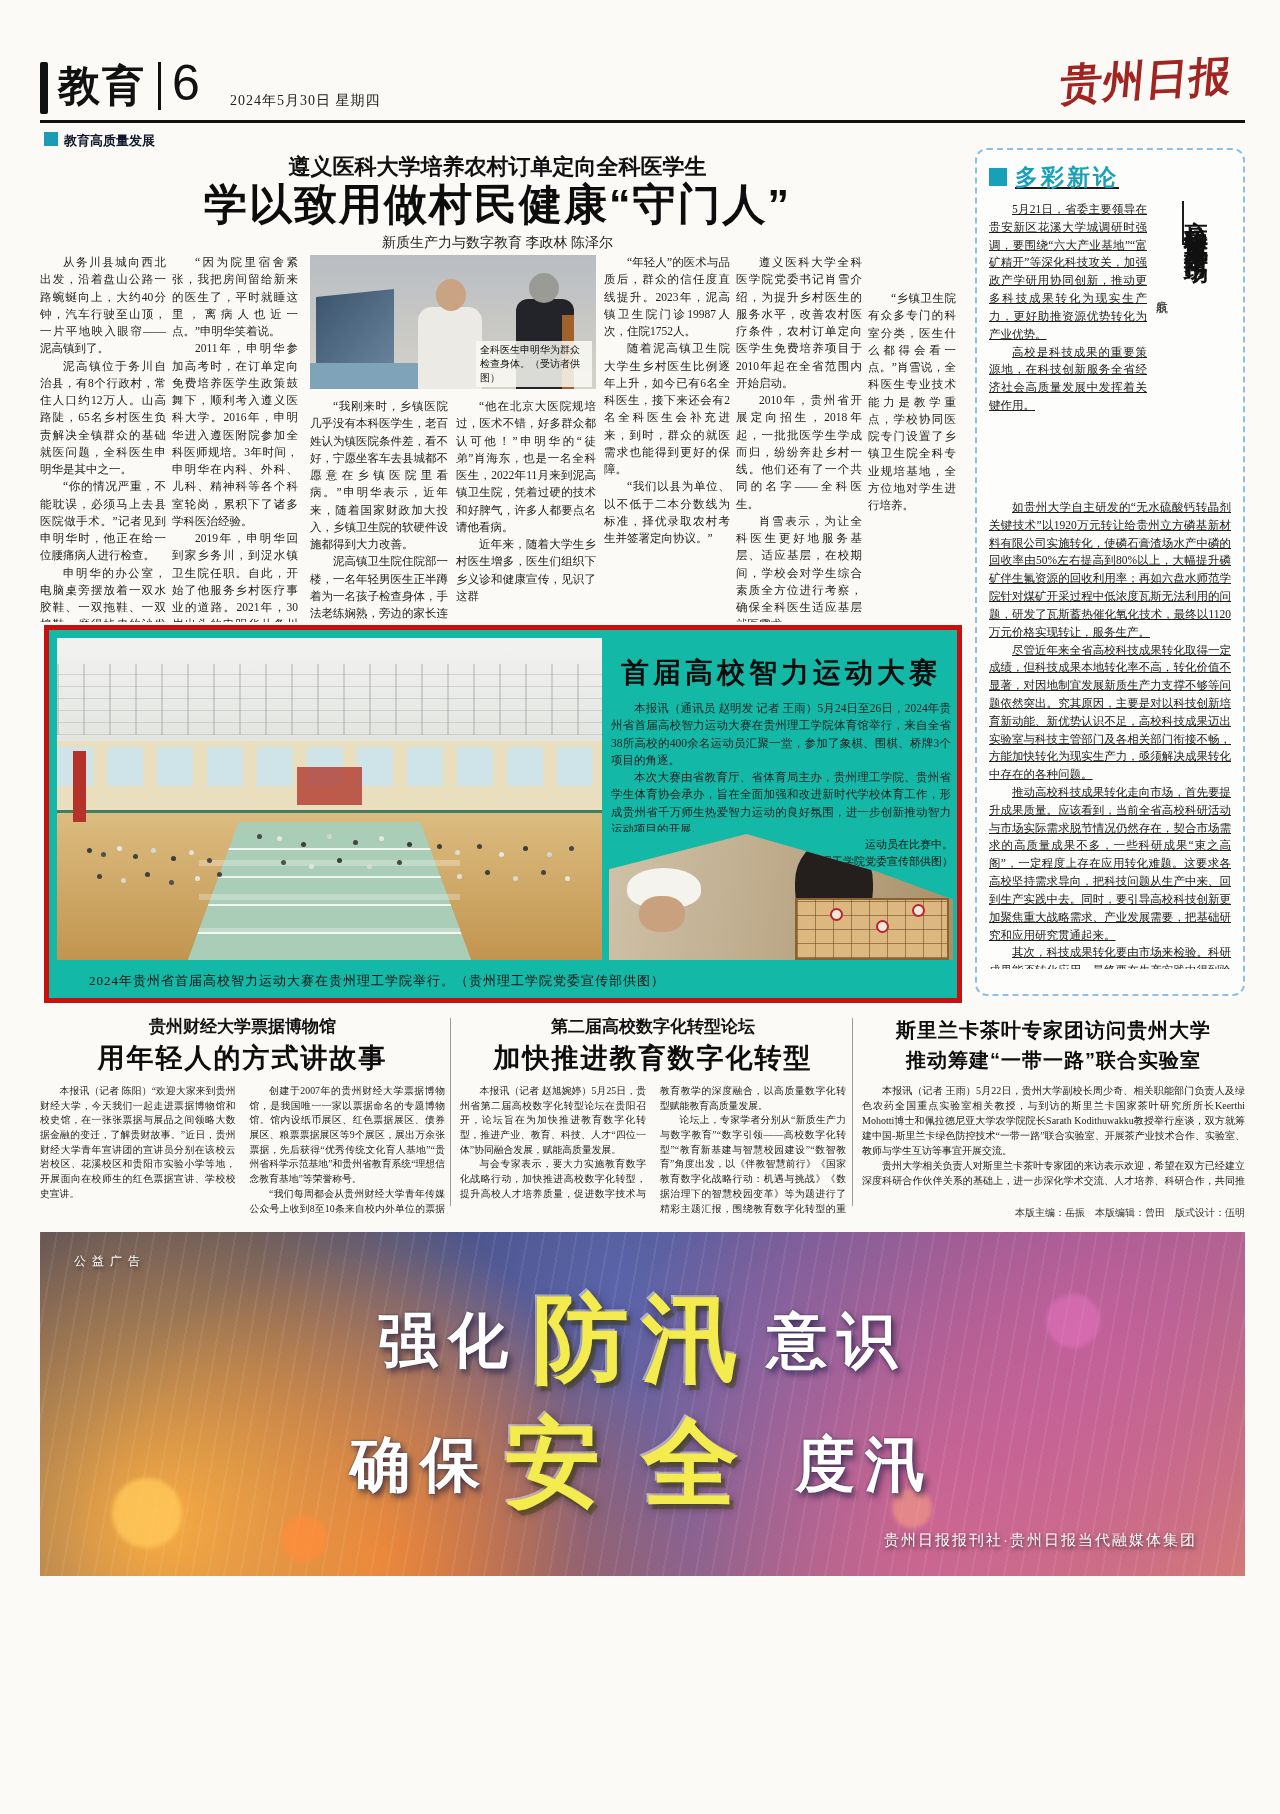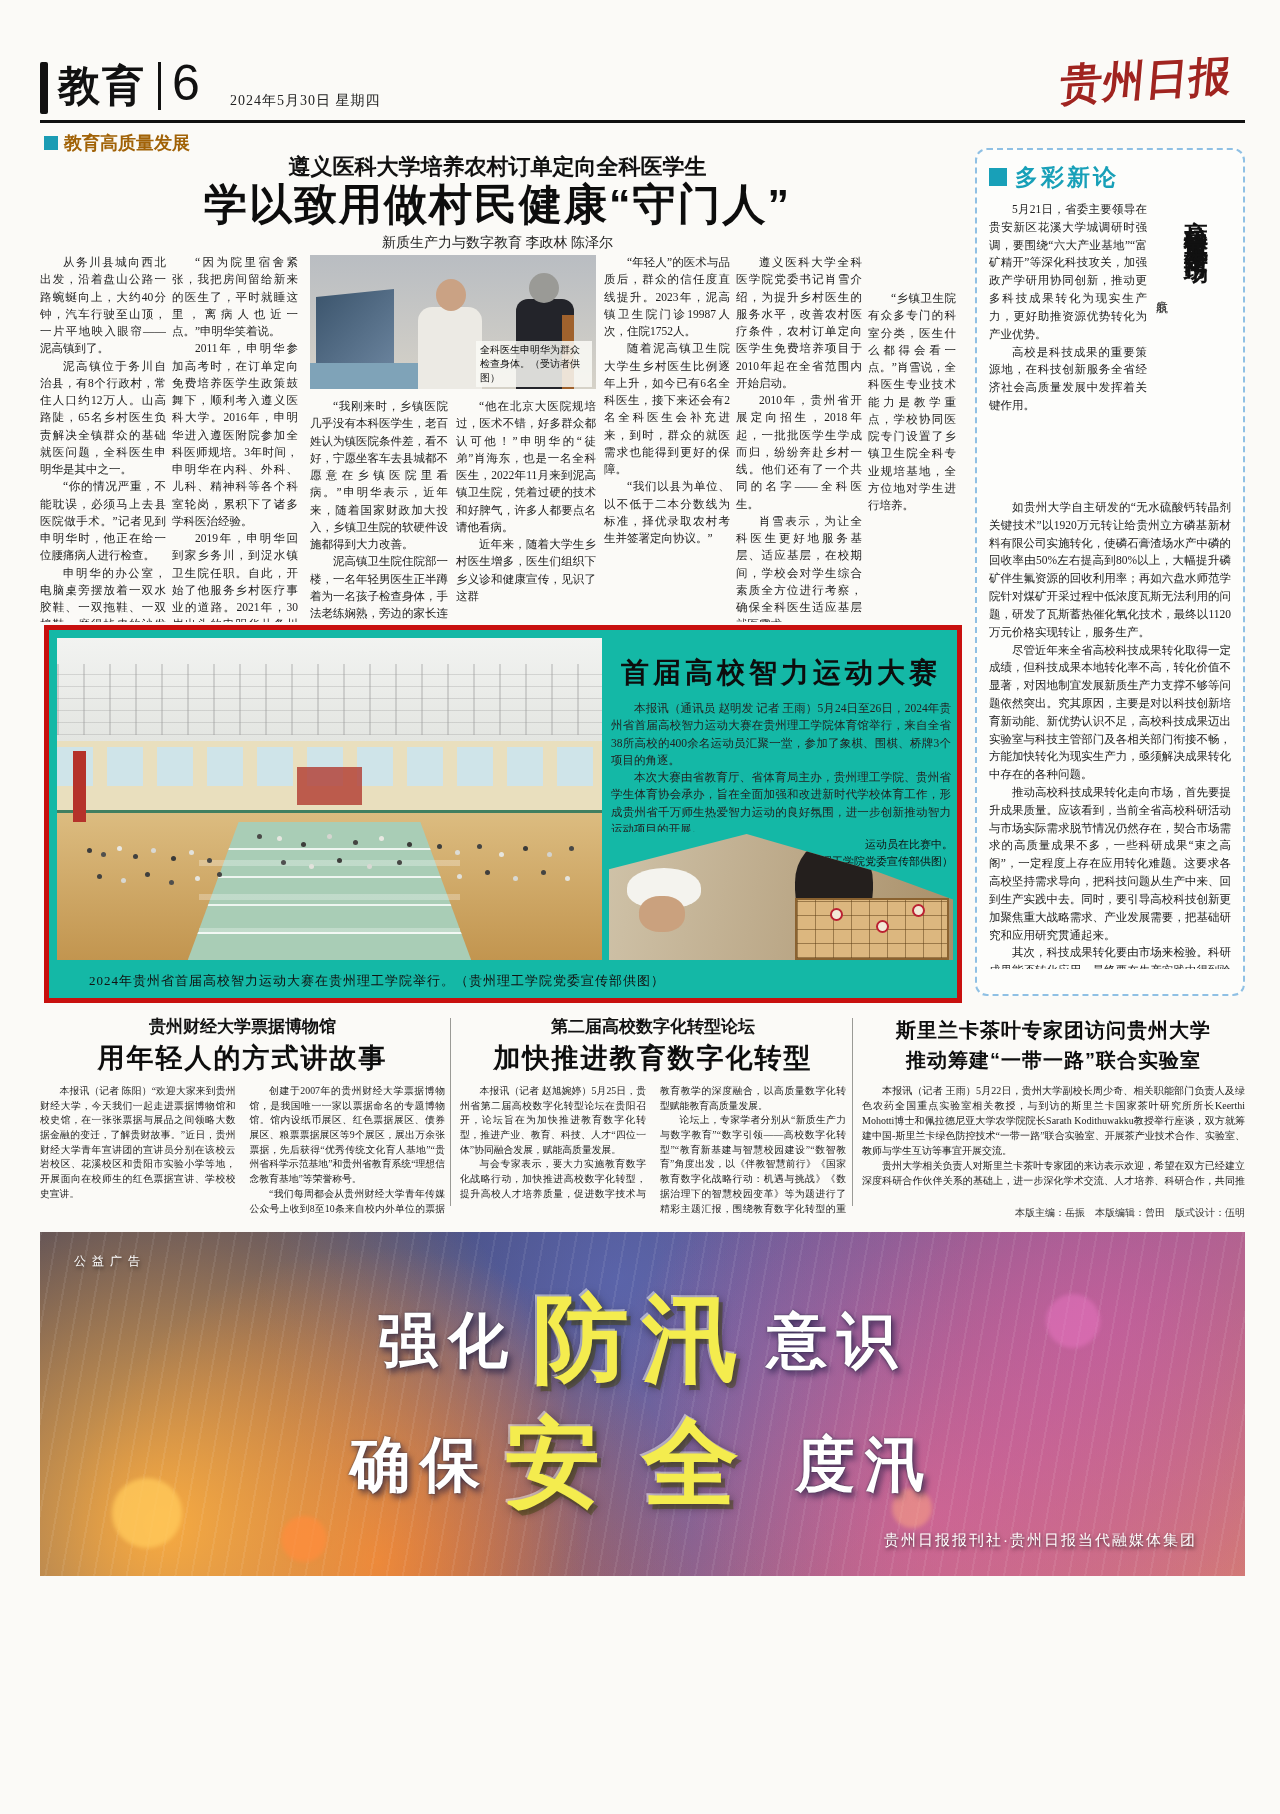--- a/index.html
+++ b/index.html
@@ -10,21 +10,21 @@
   .hdr-bar{left:40px;top:62px;width:8px;height:52px;background:#111;border-radius:2px;}
   .hdr-section{left:58px;top:58px;font-family:"Liberation Sans","DejaVu Sans",sans-serif;
         font-weight:900;font-size:42px;letter-spacing:2px;color:#111;}
   .hdr-divider{left:158px;top:62px;width:3px;height:48px;background:#111;}
   .hdr-pageno{left:172px;top:54px;font-family:"Liberation Sans",sans-serif;font-weight:400;font-size:50px;color:#111;}
   .hdr-date{left:230px;top:92px;font-size:14px;color:#222;letter-spacing:1px;}
   .masthead{left:1060px;top:52px;width:190px;font-weight:900;font-size:42px;color:#a02420;
         transform:rotate(-3deg) skewX(-8deg);letter-spacing:1px;font-family:"Liberation Serif",serif;}
   .hdr-rule{left:40px;top:120px;width:1205px;height:3px;background:#111;}
   .topic{left:44px;top:131px;font-family:"Liberation Sans",sans-serif;font-weight:700;
-        font-size:18px;color:#a16207;}
+        font-size:13px;color:#0f172a;}
   .topic .sq{display:inline-block;width:14px;height:14px;background:#1b9cb4;margin-right:6px;transform:translateY(1px);}
   
   .kicker{left:40px;top:152px;width:915px;text-align:center;font-weight:700;font-size:22px;color:#111;}
   .headline{left:40px;top:176px;width:915px;text-align:center;font-family:"Liberation Sans",sans-serif;
         font-weight:900;font-size:43px;letter-spacing:2px;color:#0d0d0d;}
   .byline{left:40px;top:234px;width:915px;text-align:center;font-size:14px;color:#222;}
   .col{position:absolute;overflow:hidden;font-size:11.5px;line-height:1.5;text-align:justify;color:#222;}
   .para{margin:0;text-indent:2em;}
   
   .lead-photo{left:310px;top:255px;width:286px;height:134px;background:linear-gradient(#b9bdc2,#d6d2c8);overflow:hidden;}
@@ -32,21 +32,21 @@
   .lp-desk{position:absolute;left:0;top:108px;width:140px;height:30px;background:#7fa3b8;}
   .lp-doc-body{position:absolute;left:108px;top:52px;width:64px;height:82px;background:#eceae4;border-radius:14px 14px 0 0;}
   .lp-doc-head{position:absolute;left:126px;top:24px;width:30px;height:32px;background:#caa284;border-radius:50%;}
   .lp-pat-body{position:absolute;left:206px;top:44px;width:58px;height:90px;background:#23242a;border-radius:12px 12px 0 0;}
   .lp-pat-head{position:absolute;left:219px;top:18px;width:30px;height:30px;background:#9a9a96;border-radius:50%;}
   .lp-chair{position:absolute;left:252px;top:60px;width:12px;height:74px;background:#a0622d;}
   .lead-cap{position:absolute;right:4px;bottom:2px;width:108px;background:rgba(250,250,246,.85);
         font-size:10px;line-height:1.4;padding:2px 4px;color:#111;text-align:left;}
   
   .sidebar{left:975px;top:148px;width:270px;height:848px;border:2px dashed #8fc0e4;border-radius:12px;
-        background:#fdfdfb;box-sizing:border-box;padding:12px 12px;}
+        background:#fdfdfb;box-sizing:border-box;padding:12px 12px;text-decoration:underline;}
   .sb-head{font-family:"Liberation Sans",sans-serif;font-weight:800;font-size:23px;color:#18a0b8;letter-spacing:3px;margin-bottom:8px;}
   .sb-head .sq{display:inline-block;width:18px;height:18px;background:#18a0b8;margin-right:8px;transform:translateY(1px);}
   .sb-toprow{display:flex;gap:6px;height:292px;overflow:hidden;}
   .sb-topbody{width:158px;overflow:hidden;font-size:11.5px;line-height:1.55;text-align:justify;}
   .sb-vtitle{writing-mode:vertical-rl;font-family:"Liberation Sans",sans-serif;font-weight:900;
         font-size:24px;letter-spacing:4px;color:#111;height:286px;margin-left:4px;}
   .sb-author{writing-mode:vertical-rl;font-size:12px;color:#333;height:60px;margin-top:90px;}
   .sb-body{margin-top:6px;height:470px;overflow:hidden;font-size:11.5px;line-height:1.55;text-align:justify;}
   
   .feature{left:44px;top:625px;width:918px;height:378px;border:5px solid #c8100e;background:#14b8a6;box-sizing:border-box;}

